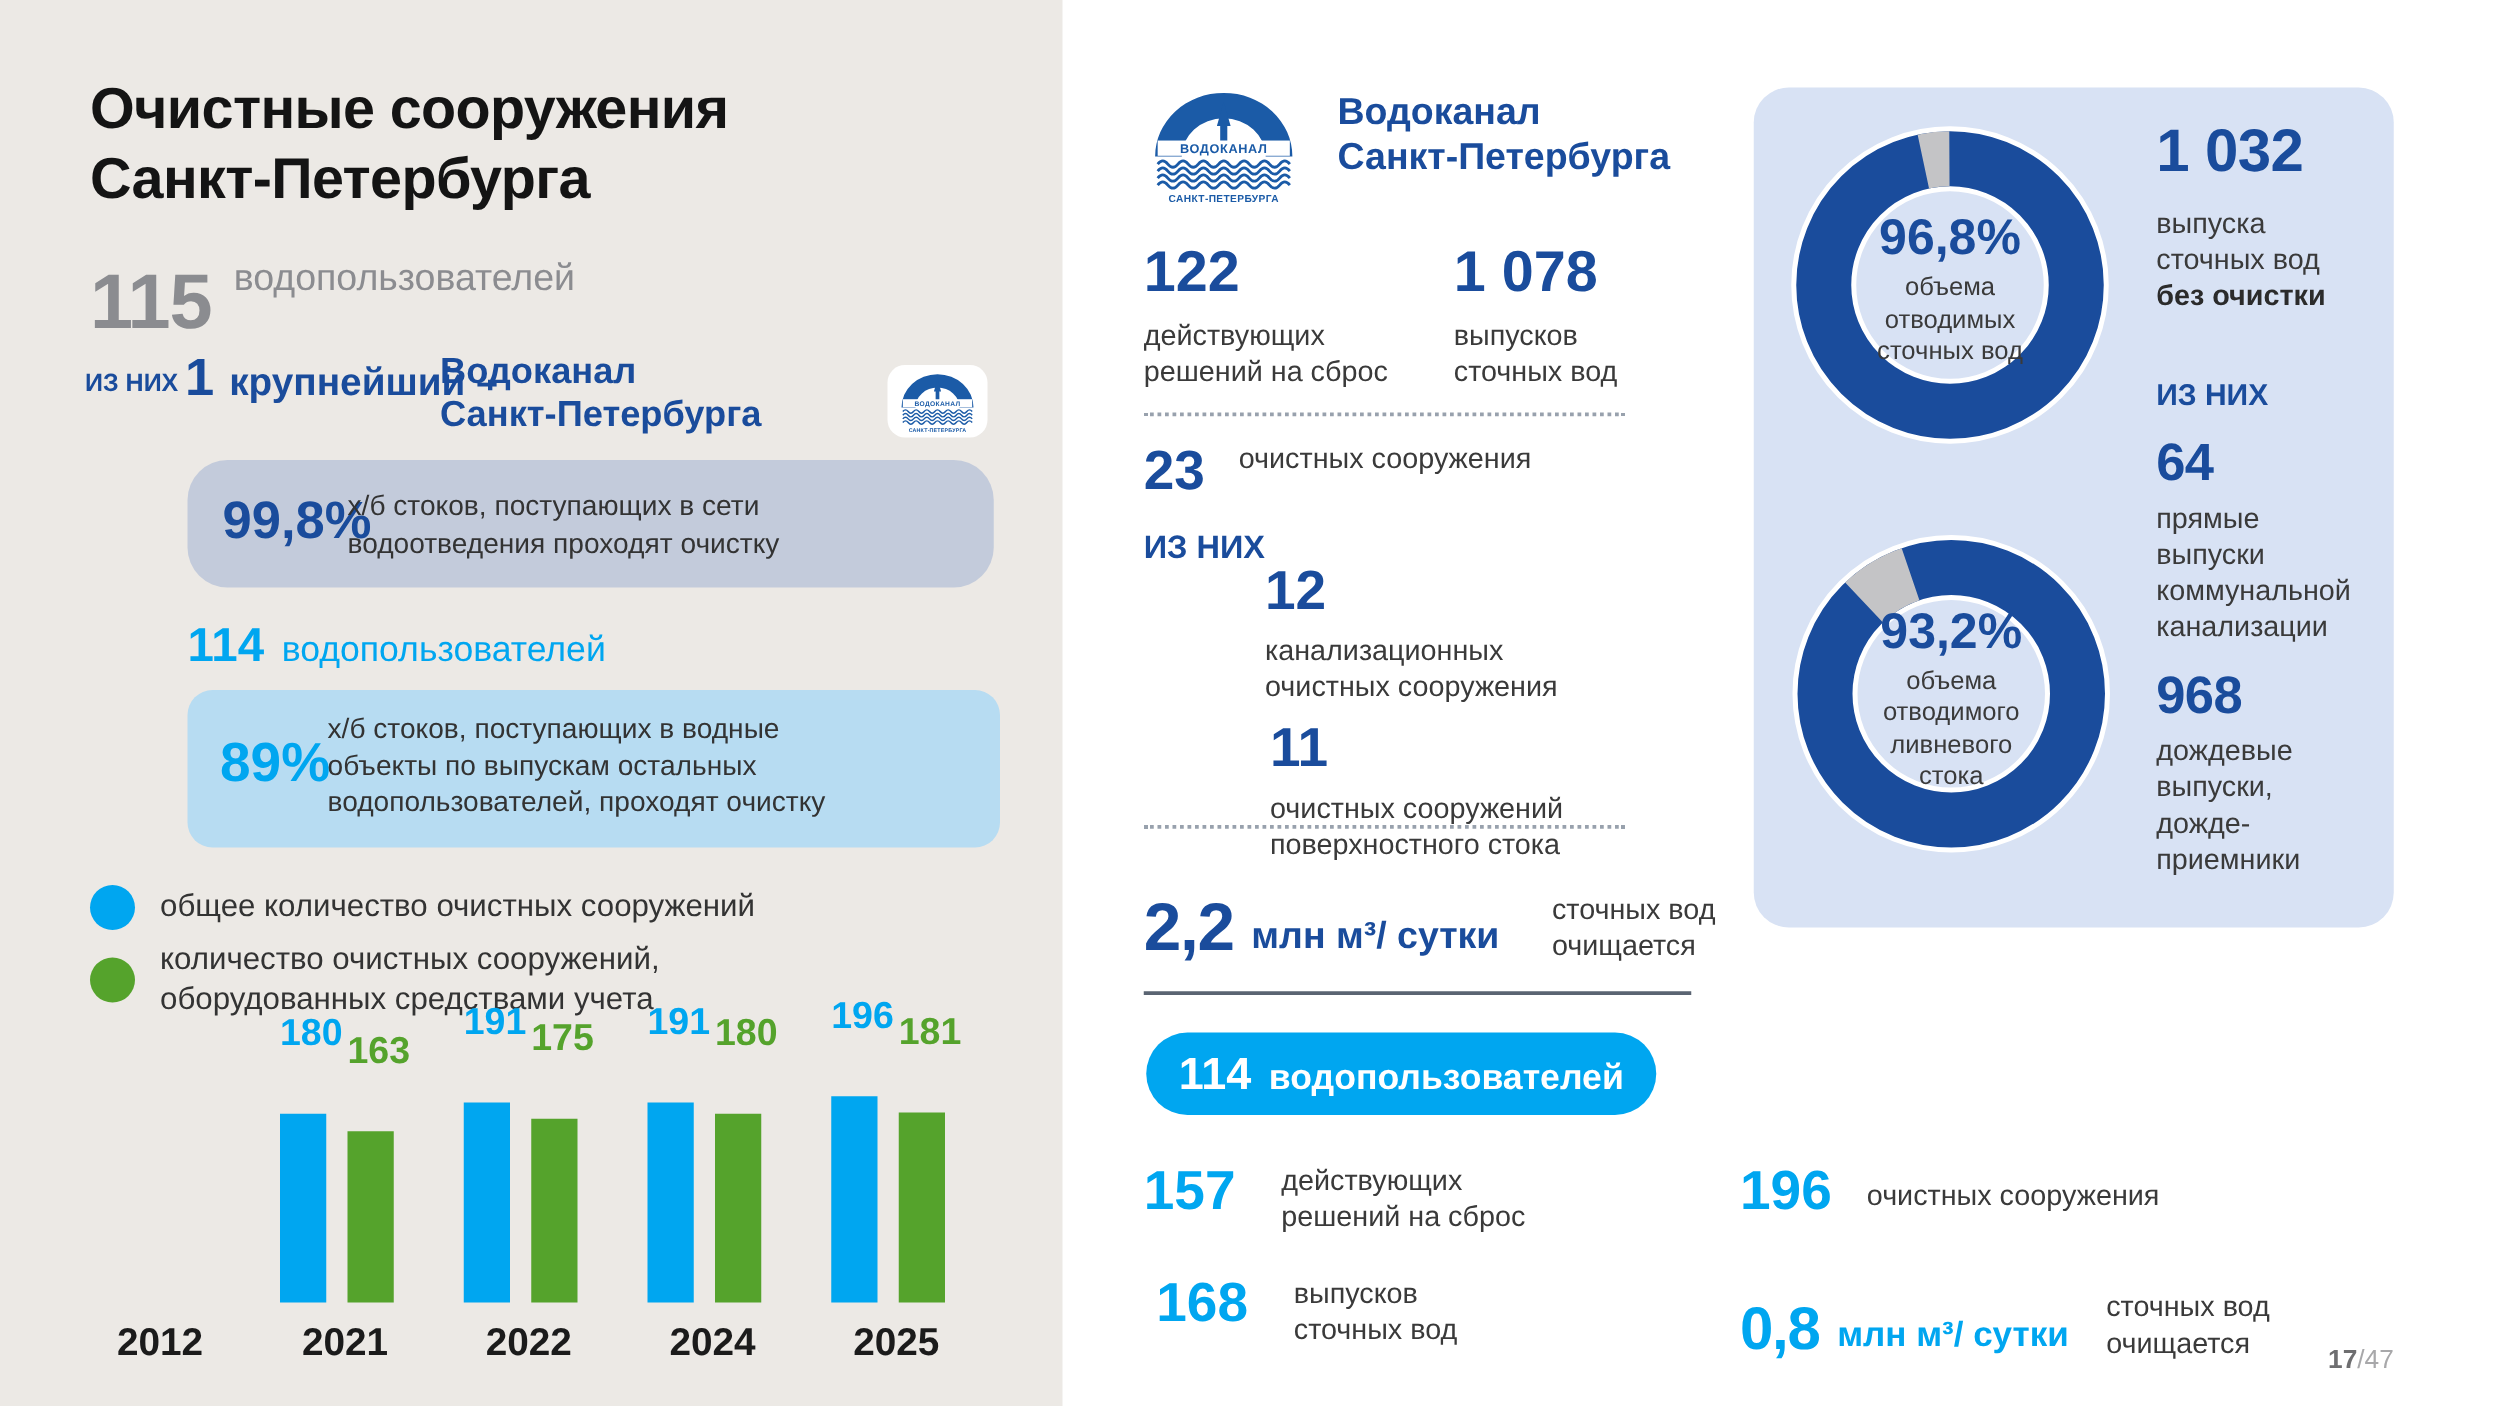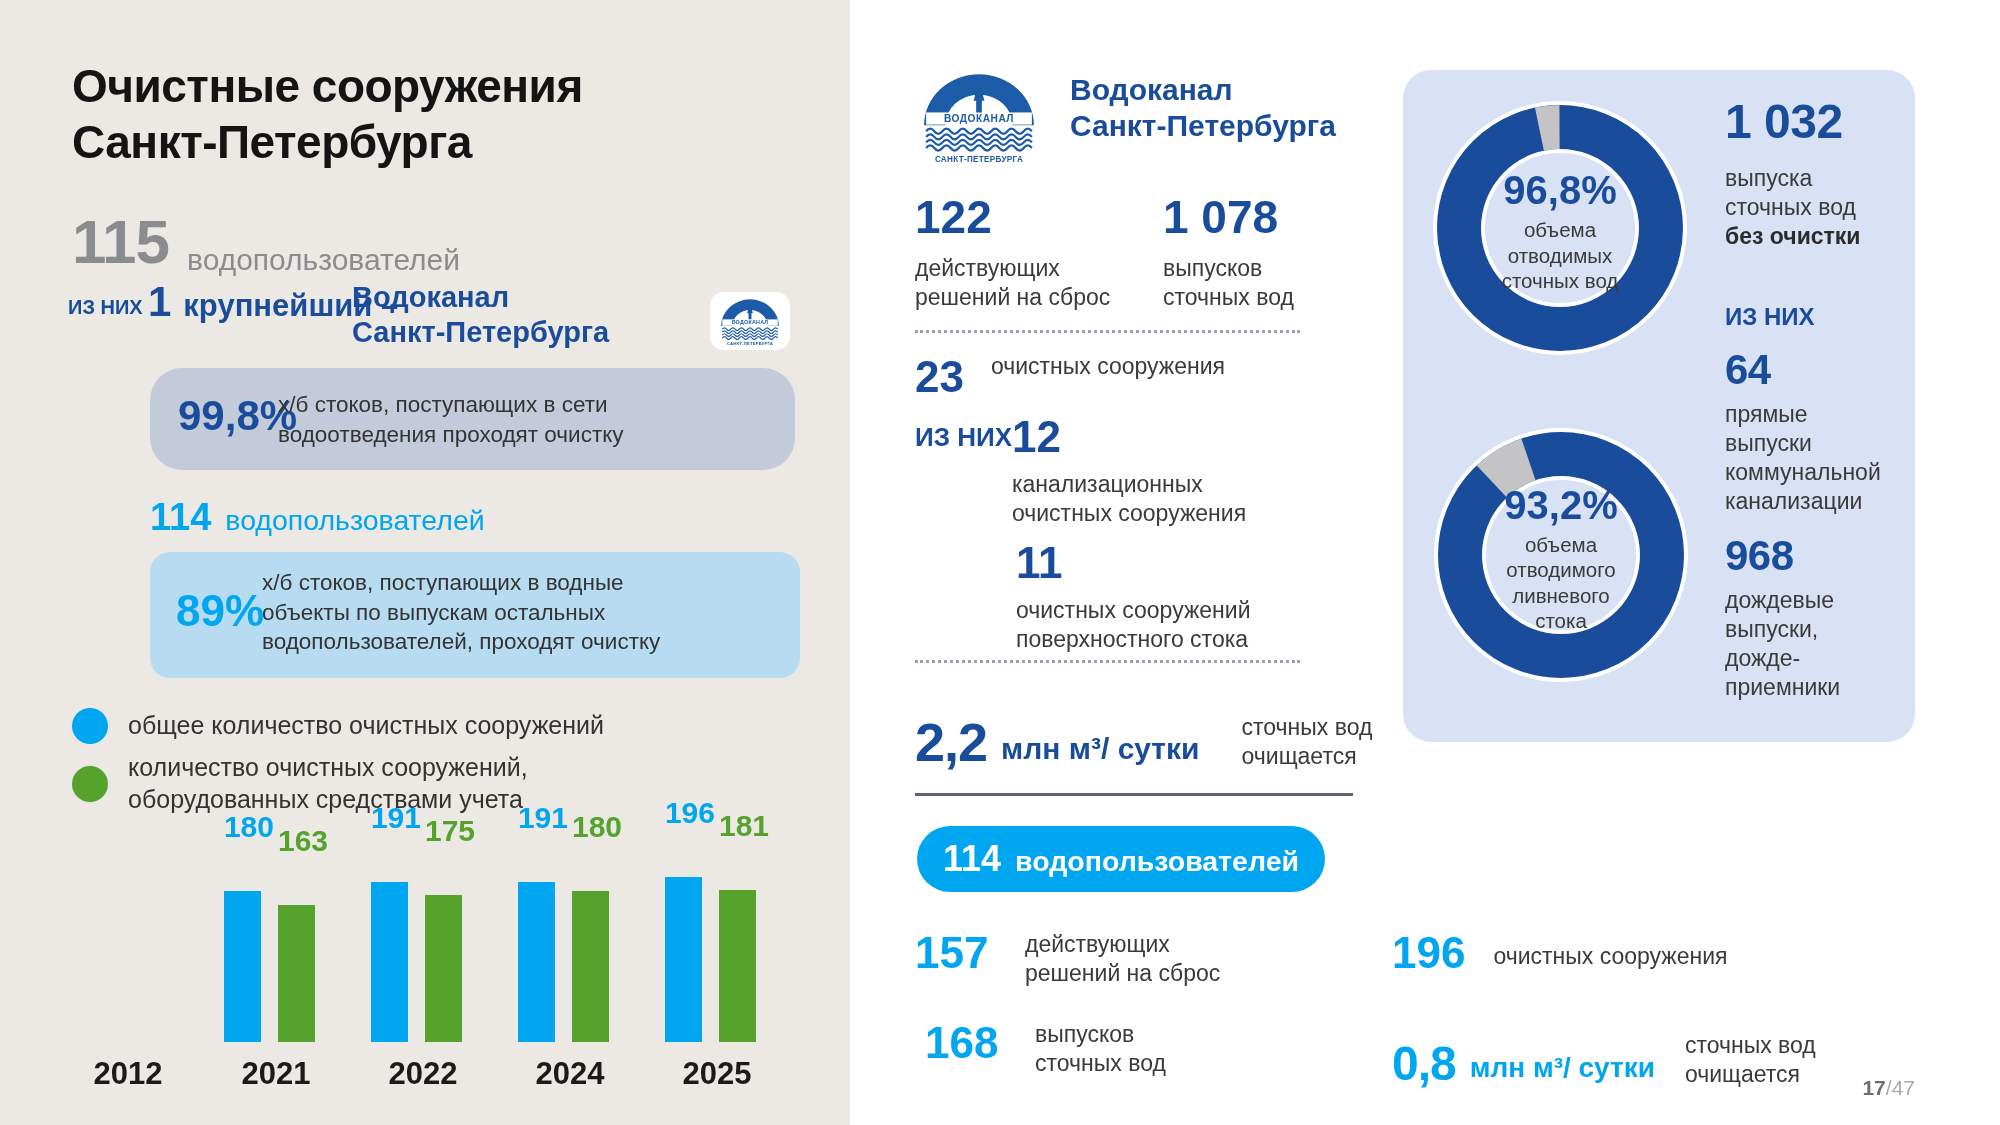--- a/index.html
+++ b/index.html
@@ -6,21 +6,21 @@
   .slide{position:relative;width:2000px;height:1125px;background:#ffffff;
          font-family:"Liberation Sans",sans-serif;overflow:hidden;box-sizing:border-box;color:#3A3A3A;}
   .abs{position:absolute;}
   .pre{white-space:pre-line;}
   .lbl{font-size:23px;line-height:1.26;color:#3A3A3A;}
   .navy{color:#1A4C9C;}
 
   
   .left-panel{left:0;top:0;width:850px;height:1125px;background:#ECE9E5;}
   .title{left:72px;top:58px;font-size:46px;line-height:1.22;font-weight:700;color:#141414;margin:0;letter-spacing:-0.5px;}
-  .stat115{left:72px;top:206px;display:flex;align-items:flex-end;gap:18px;color:#8B8C90;}
+  .stat115{left:72px;top:206px;display:flex;align-items:flex-start;gap:18px;color:#8B8C90;}
   .stat115 .v{font-size:62px;font-weight:700;letter-spacing:-1px;}
   .stat115 .l{font-size:30px;}
   .iznih-left{left:68px;top:296px;font-size:20px;font-weight:700;color:#1A4C9C;}
   .largest{left:148px;top:278px;display:flex;align-items:baseline;gap:12px;color:#1A4C9C;}
   .largest .c{font-size:42px;font-weight:700;}
   .largest .t{font-size:31px;font-weight:700;}
   .largest-name{left:352px;top:280px;font-size:29px;line-height:1.2;font-weight:700;color:#1A4C9C;}
   .logo-badge{left:710px;top:292px;width:80px;height:58px;background:#ffffff;border-radius:14px;
               display:flex;align-items:center;justify-content:center;}
   .logo-badge svg{width:64px;height:51px;}
@@ -57,21 +57,21 @@
   .stat122{left:915px;top:190px;}
   .stat1078{left:1163px;top:190px;}
   .dotted{border-top:3px dotted #98A1AD;height:0;}
   .dotted1{left:915px;top:330px;width:385px;}
   .dotted2{left:915px;top:660px;width:385px;}
   .row23{left:915px;top:352px;display:flex;align-items:flex-start;gap:27px;}
   .row23 .v{font-size:44px;font-weight:700;color:#1A4C9C;}
   .row23 .l{padding-bottom:6px;}
   .iznih-mid{left:915px;top:422px;font-size:26px;font-weight:700;color:#1A4C9C;}
   .stat12{left:1012px;top:412px;}
-  .stat12 .v,.stat11 .v{font-size:44px;font-weight:700;color:#1A4C9C;display:block;}
+  .stat12 .v,.stat11 .v{font-size:44px;font-weight:700;color:#1A4C9C;display:block;margin-top:36px;}
   .stat12 .l,.stat11 .l{display:block;margin-top:8px;}
   .stat11{left:1016px;top:538px;}
   .rowvol{display:flex;align-items:flex-end;}
   .row22{left:915px;top:688px;}
   .rowvol .v{font-size:54px;font-weight:700;letter-spacing:-1px;}
   .rowvol .u{font-size:30px;font-weight:700;margin-left:14px;margin-bottom:7px;margin-top:44px;}
   .rowvol .l{margin-left:42px;margin-bottom:2px;}
   .divider{left:915px;top:793px;width:438px;height:3px;background:#5A6472;}
 
   .pill{left:917px;top:826px;width:408px;height:66px;border-radius:33px;background:#00A6F0;

